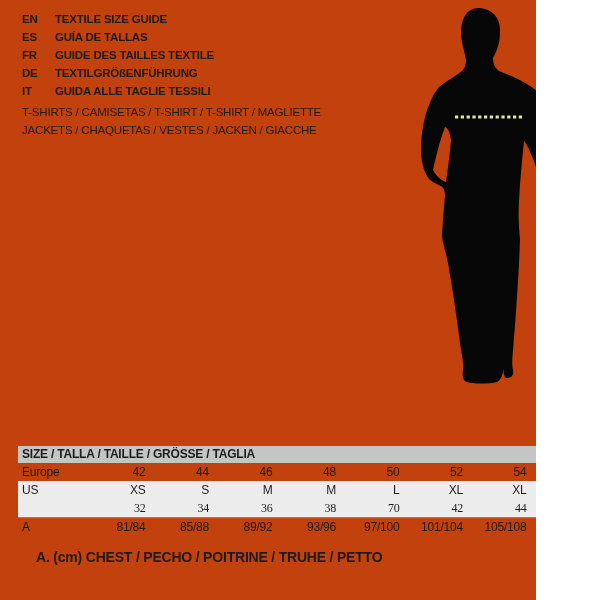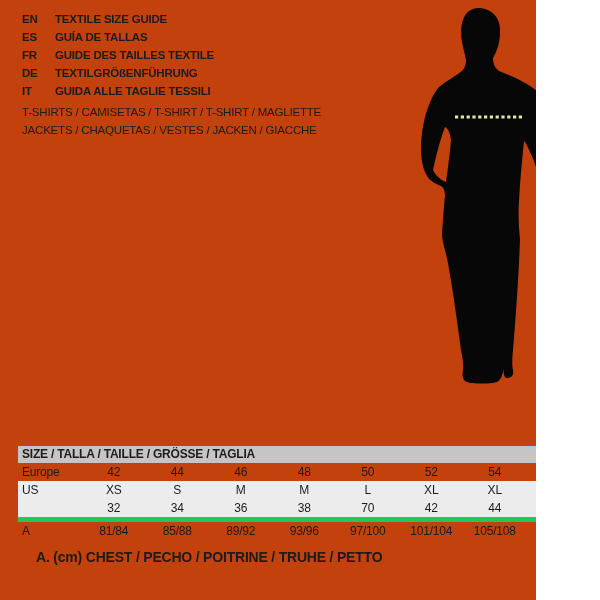--- a/index.html
+++ b/index.html
@@ -32,23 +32,23 @@
 
   
   .size-table { position: absolute; left: 18px; top: 446px; width: 572px; font-size: 12px; }
   .t-header {
     background: var(--header-bg, #c5c5c5);
     height: 17px; line-height: 17px;
     padding-left: 4px; font-weight: 700;
   }
   .t-row { display: grid; grid-template-columns: 64px repeat(8, 1fr); height: 18px; line-height: 18px; }
   .t-row .rlabel { text-align: left; padding-left: 4px; }
-  .t-row .cell { text-align: center; }
+  .t-row .cell { text-align: right; }
   .t-row.shaded { background: var(--shaded-row-bg, #ececec); }
-  .t-row.shaded-last { border-bottom: 5px solid #22c55e; }
+  .t-row.shaded-last { border-bottom: 1px solid #22c55e; font-family: Liberation Serif, serif; }
 
   
   .footnote { position: absolute; left: 36px; top: 548px; height: 18px; line-height: 18px; font-weight: 700; font-size: 14px; }
 </style>
 </head>
 <body>
 
 <div class="canvas">
 
   <div class="lang-list">

